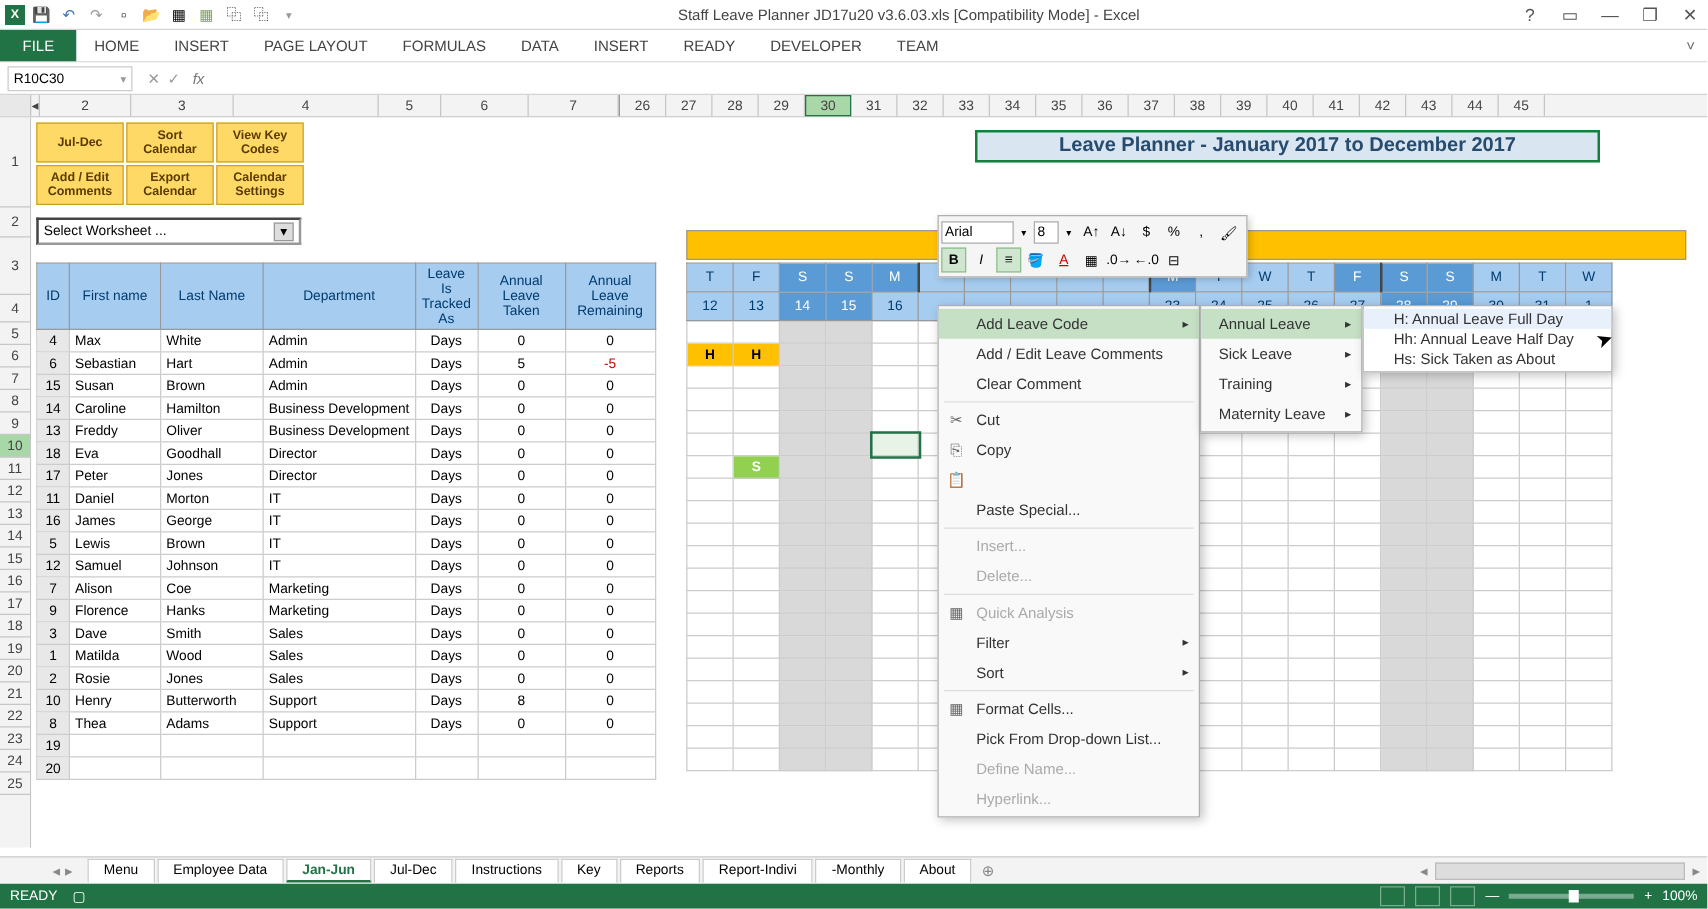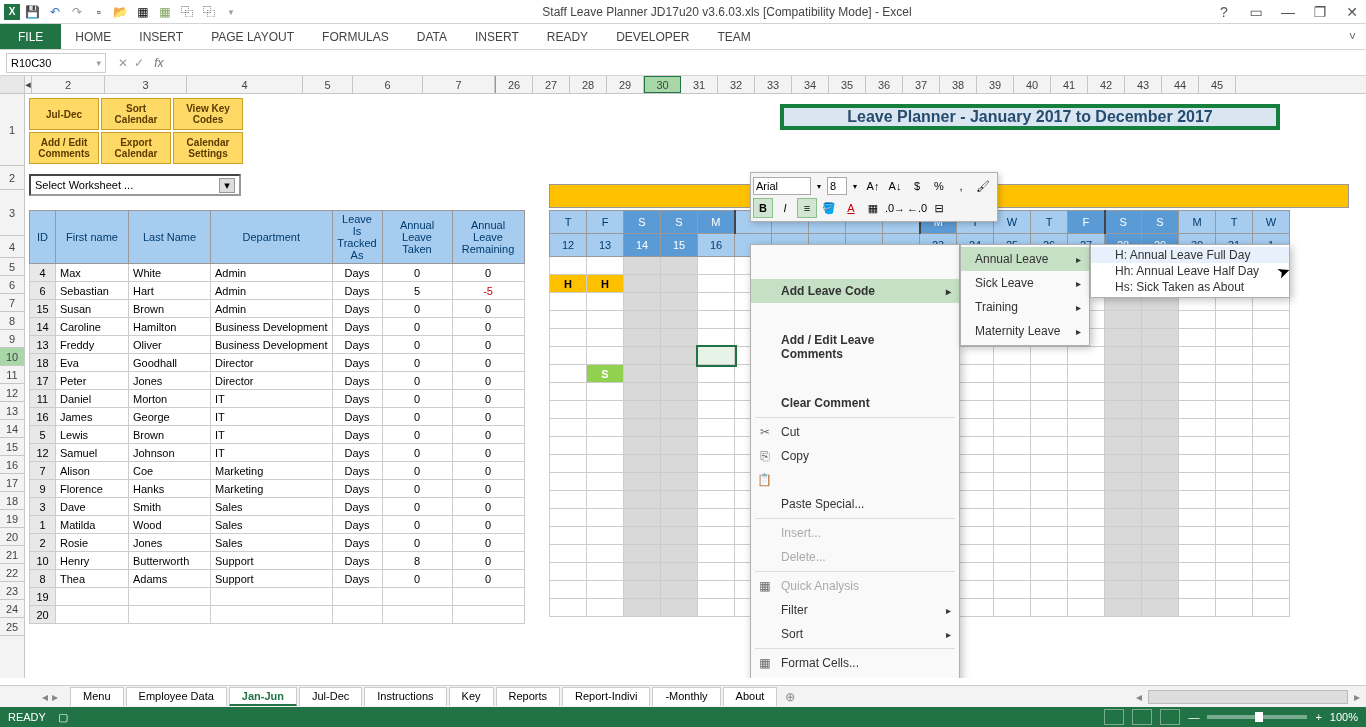--- a/index.html
+++ b/index.html
@@ -40,21 +40,21 @@
 
 .grid-content { flex: 1; position: relative; overflow: hidden; background: #fff; }
 
 
 .btn-panel { position: absolute; top: 4px; left: 4px; display: grid; grid-template-columns: 70px 70px 70px; gap: 2px; }
 .panel-btn { background: #ffd966; border: 1px solid #c9a227; height: 32px; font-size: 10px; font-weight: bold; color: #5a3b00; display: flex; align-items: center; justify-content: center; text-align: center; cursor: pointer; padding: 0 2px; line-height: 1.1; }
 .select-ws { position: absolute; top: 80px; left: 4px; width: 212px; height: 22px; border: 2px inset #999; background: #fff; display: flex; align-items: center; padding: 0 4px; font-size: 11px; }
 .select-ws .dd { margin-left: auto; background: #ddd; border: 1px solid #999; width: 16px; text-align: center; }
 
 
-.title-banner { position: absolute; top: 10px; left: 755px; width: 500px; height: 26px; background: #d9e6f2; border: 4px solid #15803d; display: flex; align-items: center; justify-content: center; font-weight: bold; font-size: 16px; color: #274b6d; }
+.title-banner { position: absolute; top: 10px; left: 755px; width: 500px; height: 26px; background: #d9e6f2; border: 2px solid #15803d; display: flex; align-items: center; justify-content: center; font-weight: bold; font-size: 16px; color: #274b6d; }
 
 
 .month-header { position: absolute; top: 90px; left: 524px; width: 800px; height: 24px; background: #ffc000; border: 1px solid #999; display: flex; align-items: center; justify-content: center; font-weight: bold; font-size: 18px; color: #fff; }
 
 
 .data-table { position: absolute; top: 116px; left: 4px; border-collapse: collapse; font-size: 11px; }
 .data-table th { background: #a6cdf0; border: 1px solid #999; padding: 2px 4px; font-weight: normal; height: 46px; vertical-align: middle; color: #003b6f; }
 .data-table td { border: 1px solid #ccc; padding: 0 4px; height: 18px; background: #fff; white-space: nowrap; overflow: hidden; }
 .data-table td.shade { background: #e8e8e8; }
 
@@ -74,21 +74,21 @@
 .mini-toolbar { position: absolute; top: 78px; left: 725px; width: 248px; background: #f5f5f5; border: 1px solid #b0b0b0; box-shadow: 2px 2px 6px rgba(0,0,0,.2); padding: 2px; z-index: 50; }
 .mini-row { display: flex; align-items: center; gap: 2px; height: 22px; }
 .mini-input { border: 1px solid #aaa; background: #fff; height: 18px; font-size: 11px; padding: 0 2px; }
 .mini-btn { width: 20px; height: 20px; border: 1px solid transparent; display: flex; align-items: center; justify-content: center; font-size: 11px; cursor: pointer; }
 .mini-btn.active { background: #d0e6d0; border-color: #8bc08b; }
 
 
 .ctx-menu { position: absolute; top: 150px; left: 725px; width: 210px; background: #f9f9f9; border: 1px solid #b0b0b0; box-shadow: 2px 2px 8px rgba(0,0,0,.25); z-index: 60; padding: 2px 0; }
 .ctx-item { height: 24px; display: flex; align-items: center; padding: 0 24px 0 30px; font-size: 12px; color: #333; position: relative; cursor: pointer; }
 .ctx-item.hl { background: #c5e0c5; }
-.ctx-item.bold { font-weight: bold; margin-top: 32px; }
+.ctx-item.bold { font-weight: normal; }
 .ctx-item.dis { color: #aaa; }
 .ctx-item .arrow { position: absolute; right: 8px; font-size: 10px; }
 .ctx-item .icon { position: absolute; left: 6px; width: 16px; text-align: center; color: #666; font-size: 12px; }
 .ctx-sep { height: 1px; background: #ddd; margin: 2px 4px; }
 
 .sub-menu { position: absolute; top: 150px; left: 935px; width: 130px; background: #f9f9f9; border: 1px solid #b0b0b0; box-shadow: 2px 2px 8px rgba(0,0,0,.25); z-index: 70; padding: 2px 0; }
 .sub-menu .ctx-item { padding-left: 14px; }
 
 .sub-menu2 { position: absolute; top: 150px; left: 1065px; width: 200px; background: #fff; border: 1px solid #b0b0b0; box-shadow: 2px 2px 8px rgba(0,0,0,.25); z-index: 80; padding: 2px 0; }
 .sub-menu2 .ctx-item { padding-left: 24px; height: 16px; }

